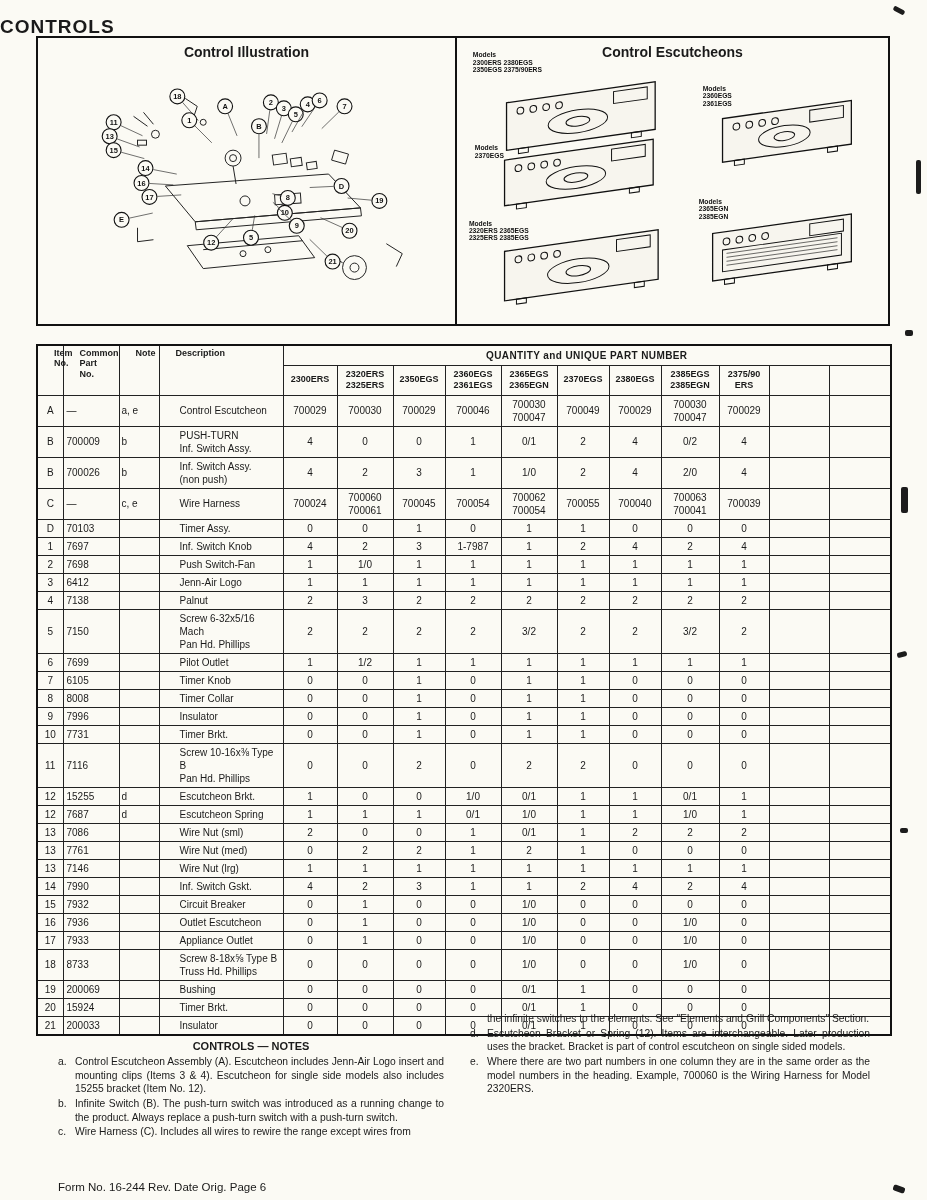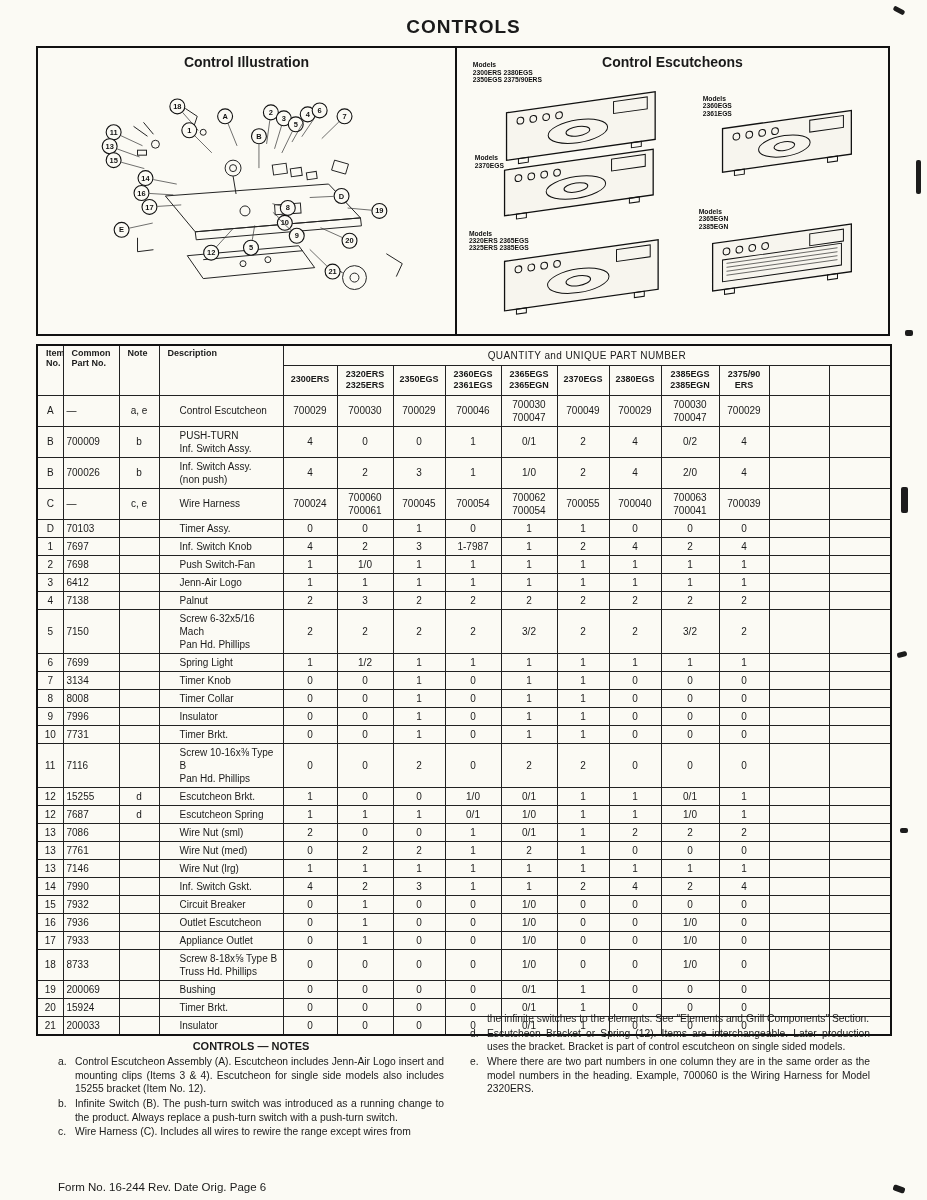--- a/index.html
+++ b/index.html
@@ -1,43 +1,43 @@
 <!DOCTYPE html>
 <html><head>
 <meta charset="utf-8">
 <style>
   * { margin:0; padding:0; box-sizing:border-box; }
   html,body { width:927px; }
   body { background:#fbfaf4; font-family:"Liberation Sans", sans-serif; color:#1a1a1a; }
   .page { position:relative; width:927px; height:1200px; background:#fbfaf4; overflow:hidden; }
 
-  .page-title { position:absolute; top:16px; left:0; width:100%; text-align:center;
+  .page-title { position:absolute; top:16px; left:0; width:100%; 
                 font-size:19px; font-weight:bold; letter-spacing:1px; }
 
-  .figure-box { position:absolute; left:36px; top:46px; width:854px; height:290px;
+  .figure-box { position:absolute; left:36px; top:36px; width:854px; height:290px;
                 border:2px solid #111; display:flex; background:#fbfaf4; }
   .fig-left  { width:419px; border-right:2px solid #111; position:relative; }
   .fig-right { flex:1; position:relative; }
   .fig-title { position:absolute; top:6px; left:0; width:100%; text-align:center;
                font-weight:bold; font-size:14px; z-index:2; }
   .fig-svg { position:absolute; left:0; top:0; width:100%; height:100%; }
 
   .parts-table { position:absolute; left:36px; top:344px; width:854px;
                  border-collapse:collapse; table-layout:fixed; background:#fbfaf4;
                  border:2px solid #111; }
   .parts-table th, .parts-table td { border:1px solid #222; }
-  th.left-head { vertical-align:top; text-align:left; font-size:9px; padding:2px 8px;
+  th.left-head { vertical-align:top; text-align:left; font-size:9px; padding:2px 16px;
                  white-space:pre-line; font-weight:bold; line-height:1.15; }
-  th.q-head { font-size:10px; font-weight:normal; height:20px; letter-spacing:.4px; }
+  th.q-head { font-size:10px; font-weight:bold; height:20px; letter-spacing:.4px; }
   th.model-head { font-size:9px; font-weight:bold; white-space:pre-line; height:30px;
                   text-align:center; vertical-align:middle; padding:2px 1px; line-height:1.25; }
   td { font-size:10px; line-height:1.3; padding:2px 2px; }
   td.item { text-align:center; }
   td.part { text-align:left; padding-left:3px; }
-  td.note { text-align:center; }
+  td.note { }
   td.desc { text-align:left; padding-left:20px; white-space:pre-line; }
   td.qty  { text-align:center; white-space:pre-line; padding:2px 1px; }
 
   .notes { position:absolute; left:58px; top:1012px; width:812px; display:flex; gap:26px; }
   .notes-col-left { width:386px;margin-top:28px; }
   .notes-col-right { flex:1; }
   .notes-title { text-align:center; font-weight:bold; font-size:11px; margin-bottom:3px; }
   .note-item { display:flex; font-size:10.3px; line-height:1.33; margin-bottom:1px; }
   .note-key { width:17px; flex-shrink:0; }
   .note-text { flex:1; text-align:justify; }
@@ -523,36 +523,36 @@
           <td class="qty">2</td>
           <td class="qty">3/2</td>
           <td class="qty">2</td>
           <td class="qty"></td>
           <td class="qty"></td>
         </tr>
         <tr>
           <td class="item">6</td>
           <td class="part">7699</td>
           <td class="note"></td>
-          <td class="desc">Spring Light</td>
+          <td class="desc">Pilot Outlet</td>
           <td class="qty">1</td>
           <td class="qty">1/2</td>
           <td class="qty">1</td>
           <td class="qty">1</td>
           <td class="qty">1</td>
           <td class="qty">1</td>
           <td class="qty">1</td>
           <td class="qty">1</td>
           <td class="qty">1</td>
           <td class="qty"></td>
           <td class="qty"></td>
         </tr>
         <tr>
           <td class="item">7</td>
-          <td class="part">3134</td>
+          <td class="part">6105</td>
           <td class="note"></td>
           <td class="desc">Timer Knob</td>
           <td class="qty">0</td>
           <td class="qty">0</td>
           <td class="qty">1</td>
           <td class="qty">0</td>
           <td class="qty">1</td>
           <td class="qty">1</td>
           <td class="qty">0</td>
           <td class="qty">0</td>

